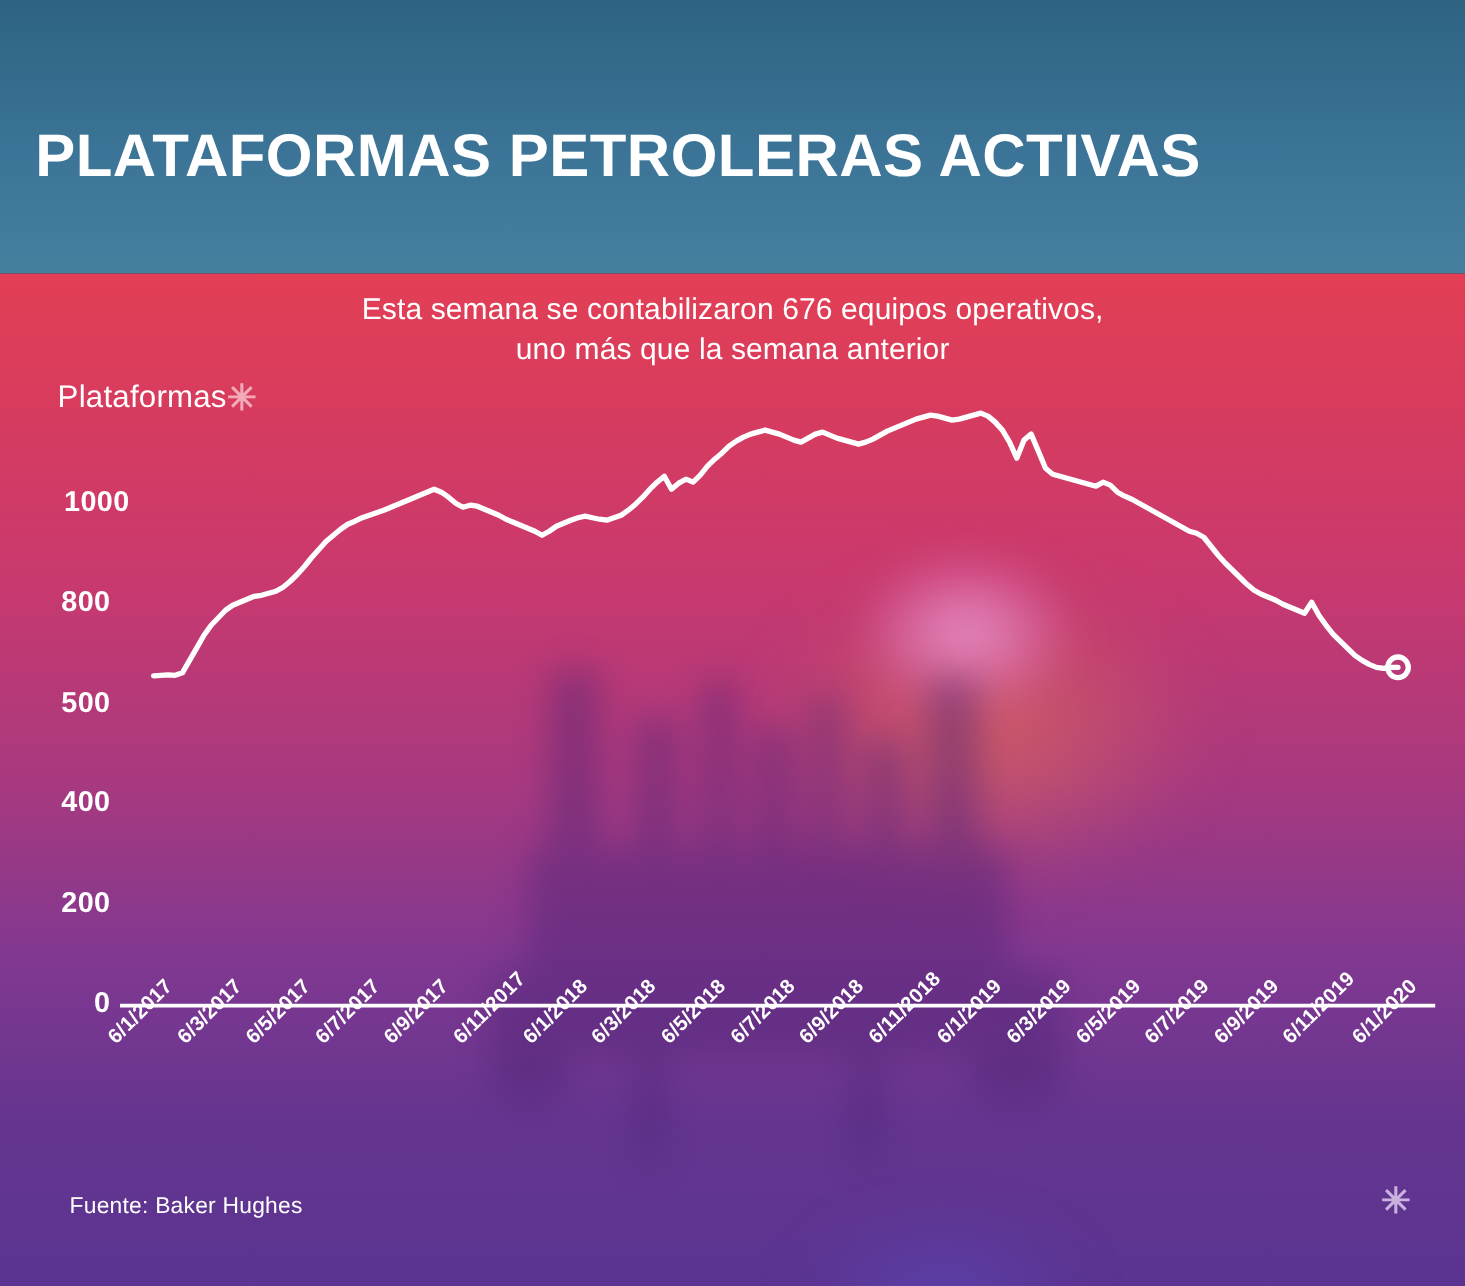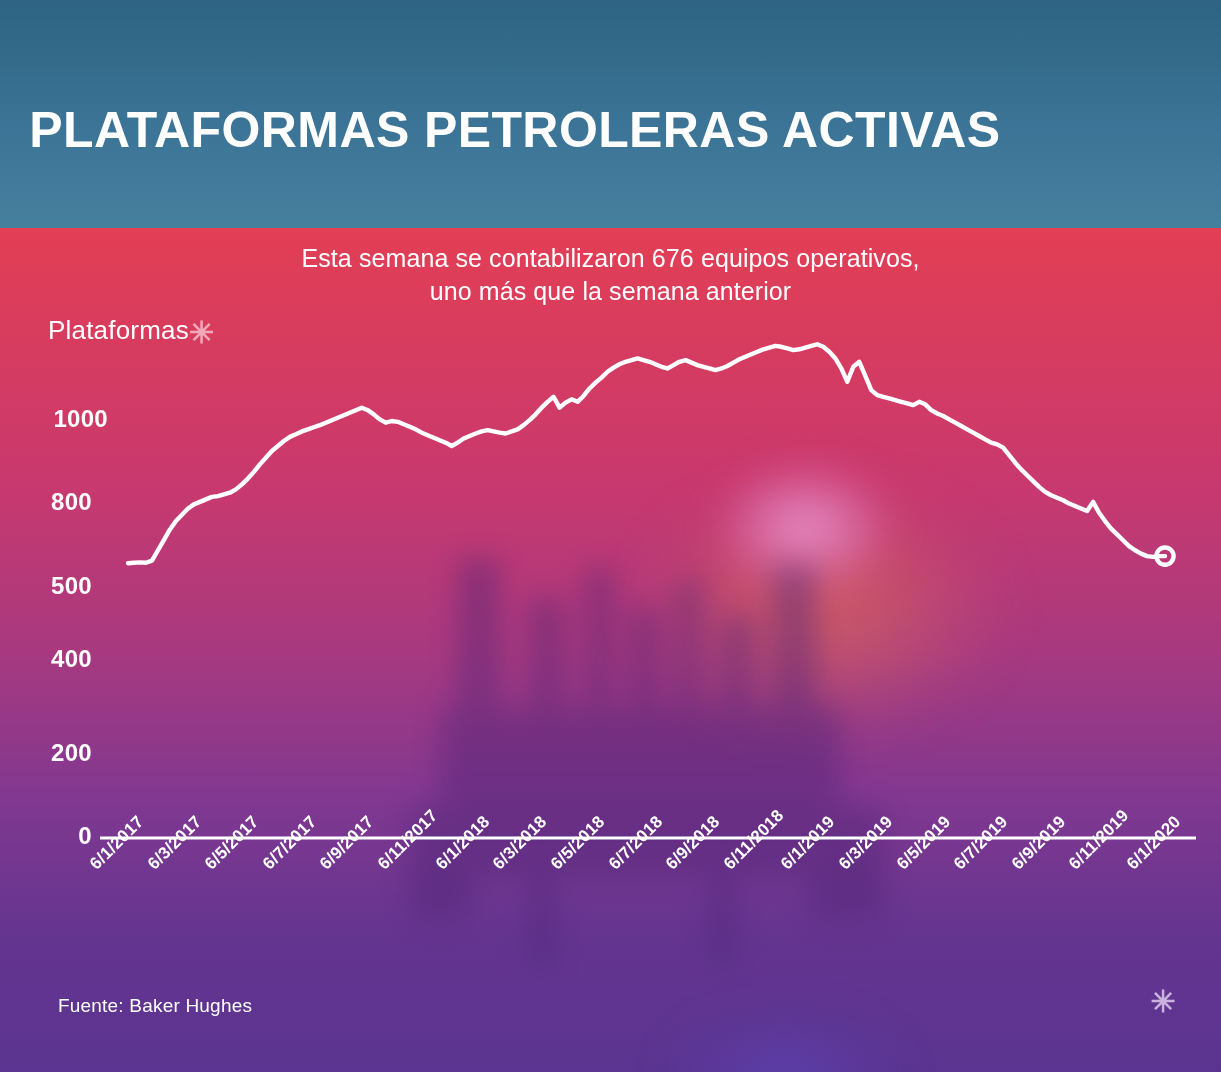--- a/index.html
+++ b/index.html
@@ -236,21 +236,21 @@
     </div>
 
     <div class="y-axis-title">
       <span>Plataformas</span>
       <span class="ast">✳</span>
     </div>
 
     <div id="yticks">
         <div class="ytick" style="left: 0px; top: 594px;">0</div>
         <div class="ytick" style="left: 0px; top: 510.6px;">200</div>
-        <div class="ytick" style="left: 0px; top: 417px; text-align: right;">400</div>
+        <div class="ytick" style="left: 0px; top: 427px; text-align: right;">400</div>
         <div class="ytick" style="left: 0px; top: 343.8px;">500</div>
         <div class="ytick" style="left: 0px; top: 260.4px;">800</div>
         <div class="ytick" style="left: 0px; top: 177px; padding-left: 16px;">1000</div>
       </div>
 
     <div class="plot">
       <svg id="chart-svg" width="1221" height="844" viewBox="0 0 1221 844">
         <line id="axis-line" x1="100" y1="610" x2="1196" y2="610" stroke="#ffffff" stroke-width="3.2" stroke-linecap="butt"></line>
         <polyline id="data-line" fill="none" stroke="#ffffff" stroke-width="4.4" stroke-linejoin="round" stroke-linecap="round" points="128.00,335.20 133.99,334.78 139.99,334.36 145.98,334.78 151.98,332.69 157.97,322.27 163.97,311.85 169.96,301.42 175.95,293.08 181.95,286.82 187.94,280.57 193.94,276.40 199.93,273.90 205.92,271.40 211.92,268.89 217.91,268.06 223.91,266.39 229.90,264.72 235.90,261.39 241.89,256.38 247.88,250.55 253.88,243.87 259.87,236.37 265.87,229.70 271.86,223.02 277.86,218.02 283.85,213.02 289.84,208.85 295.84,206.34 301.83,203.43 307.83,201.34 313.82,199.25 319.82,197.17 325.81,194.67 331.80,192.17 337.80,189.66 343.79,187.16 349.79,184.66 355.78,182.16 361.77,179.66 367.77,182.16 373.76,186.33 379.76,191.33 385.75,194.67 391.75,193.00 397.74,193.83 403.73,196.34 409.73,198.84 415.72,201.34 421.72,204.68 427.71,207.18 433.71,209.68 439.70,212.18 445.69,214.68 451.69,218.02 457.68,214.68 463.68,210.51 469.67,208.01 475.66,205.51 481.66,203.43 487.65,202.17 493.65,203.43 499.64,204.68 505.64,205.51 511.63,203.43 517.62,201.34 523.62,197.17 529.61,192.17 535.61,186.33 541.60,179.66 547.60,173.82 553.59,168.81 559.58,179.66 565.58,174.65 571.57,171.32 577.57,173.82 583.56,167.98 589.55,160.47 595.55,154.64 601.54,149.63 607.54,143.79 613.53,139.62 619.53,136.29 625.52,133.79 631.51,132.12 637.51,130.45 643.50,132.12 649.50,133.79 655.49,136.29 661.49,138.79 667.48,140.46 673.47,137.12 679.47,133.79 685.46,132.12 691.46,134.62 697.45,137.12 703.45,138.79 709.44,140.46 715.43,142.13 721.43,140.46 727.42,137.96 733.42,134.62 739.41,131.28 745.40,128.78 751.40,126.28 757.39,123.78 763.39,121.28 769.38,119.61 775.38,117.94 781.37,118.77 787.36,120.44 793.36,122.11 799.35,121.28 805.35,119.61 811.34,117.94 817.34,116.27 823.33,118.77 829.32,123.78 835.32,130.45 841.31,140.46 847.31,153.80 853.30,138.79 859.29,133.79 865.29,147.96 871.28,162.14 877.28,167.15 883.27,168.81 889.27,170.48 895.26,172.15 901.25,173.82 907.25,175.49 913.24,177.15 919.24,173.82 925.23,176.32 931.23,182.16 937.22,185.49 943.21,188.00 949.21,191.33 955.20,194.67 961.20,198.00 967.19,201.34 973.18,204.68 979.18,208.01 985.17,211.35 991.17,214.68 997.16,216.35 1003.16,219.69 1009.15,227.19 1015.14,234.70 1021.14,241.37 1027.13,247.21 1033.13,253.05 1039.12,258.89 1045.12,263.89 1051.11,267.23 1057.10,269.73 1063.10,272.23 1069.09,275.57 1075.09,278.07 1081.08,280.57 1087.08,283.07 1093.07,273.90 1099.06,284.74 1105.06,293.08 1111.05,300.59 1117.05,306.42 1123.04,312.26 1129.03,318.10 1135.03,322.27 1141.02,325.61 1147.02,328.11 1153.01,328.94 1159.01,328.11 1165.00,328.11"></polyline>
         <circle id="end-marker" r="8.6" fill="none" stroke="#ffffff" stroke-width="4.4" cx="1165" cy="328.11"></circle>

